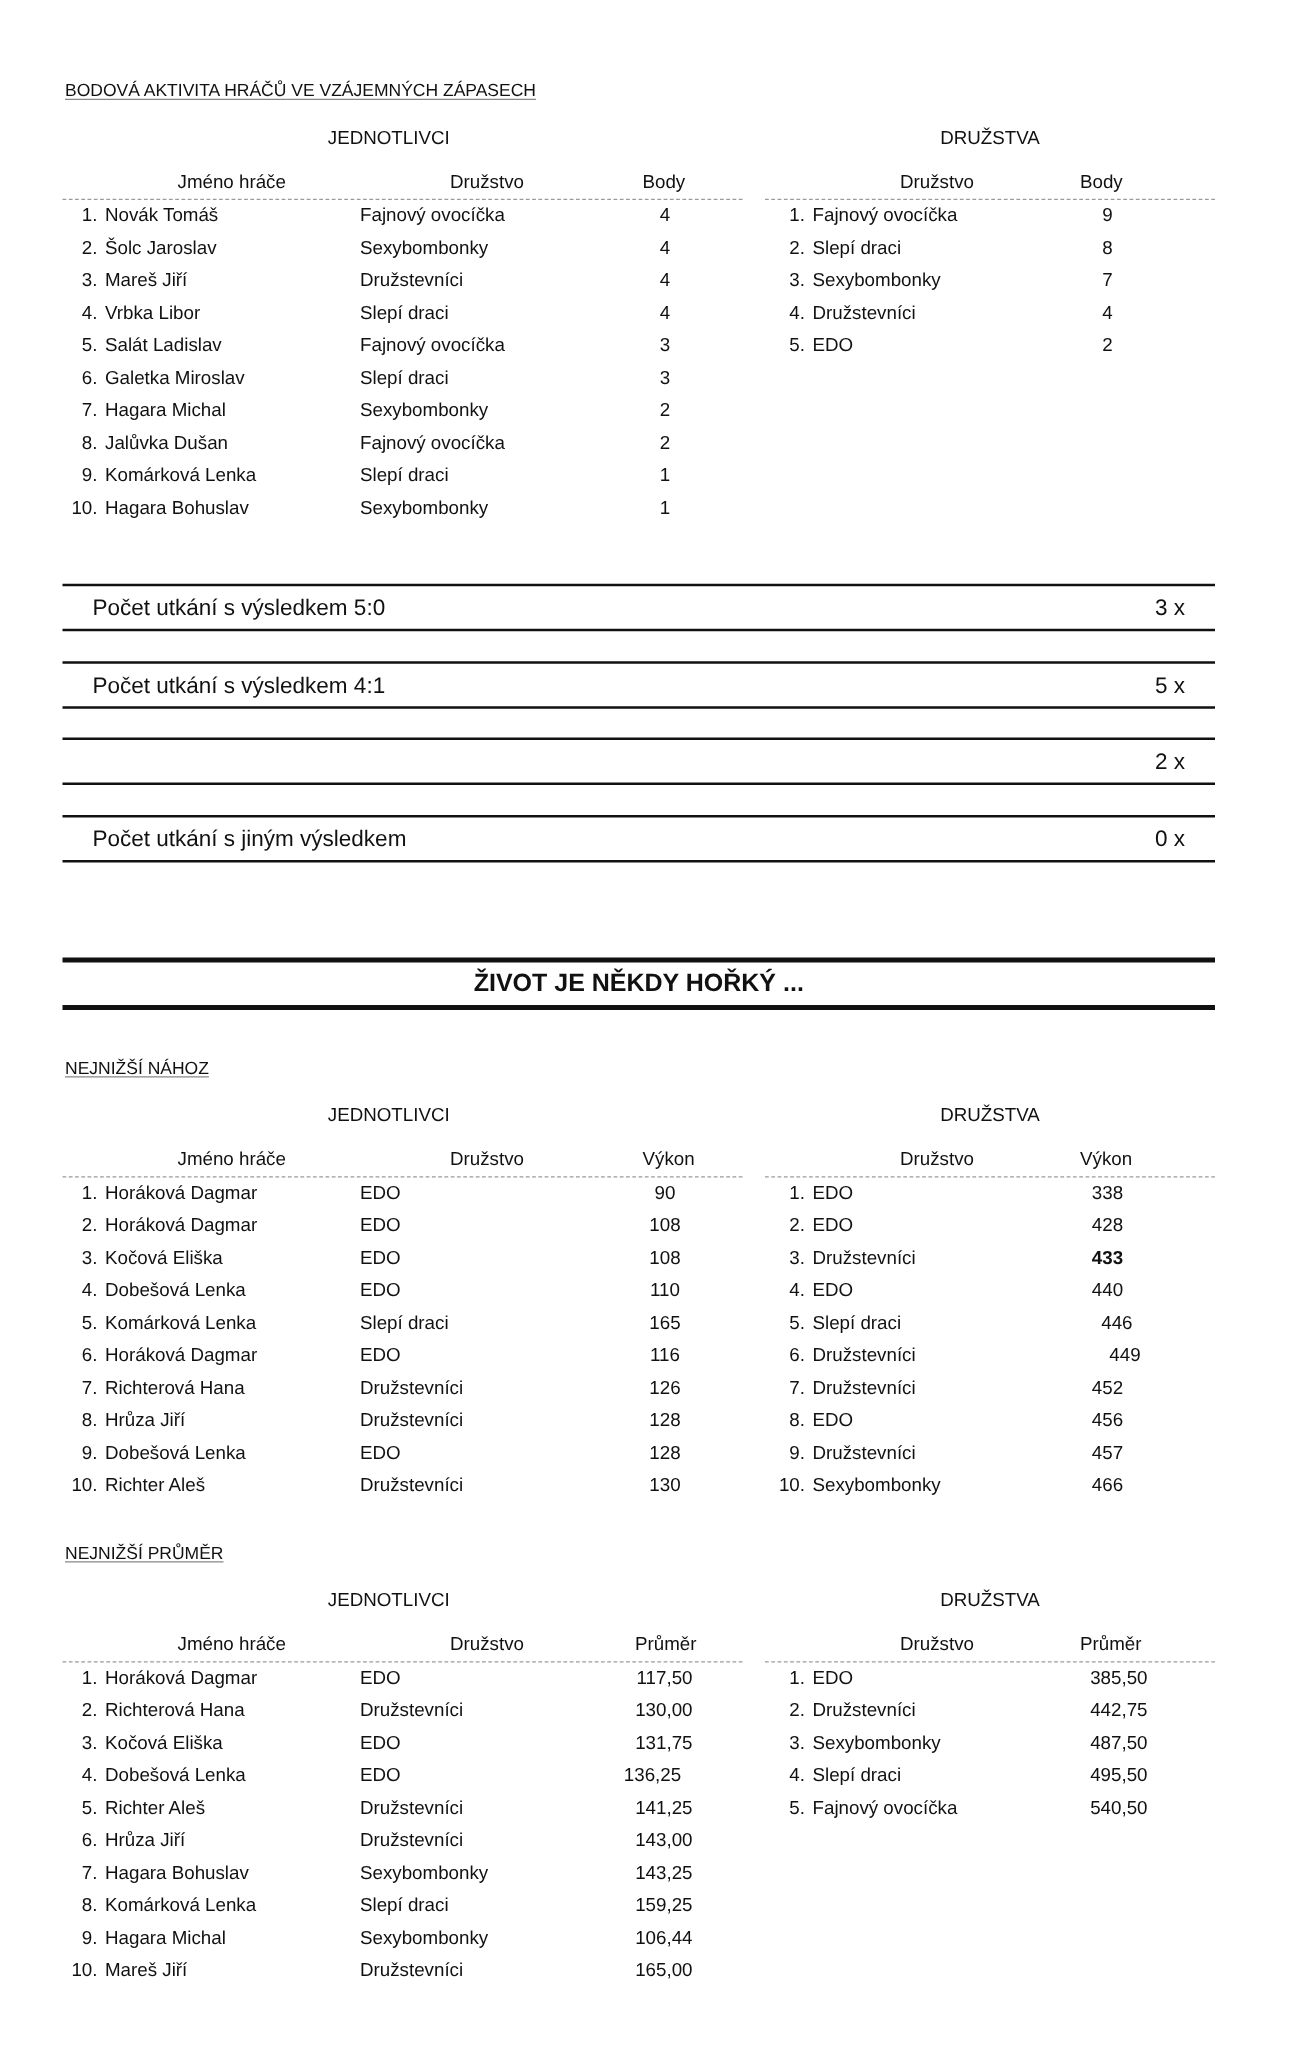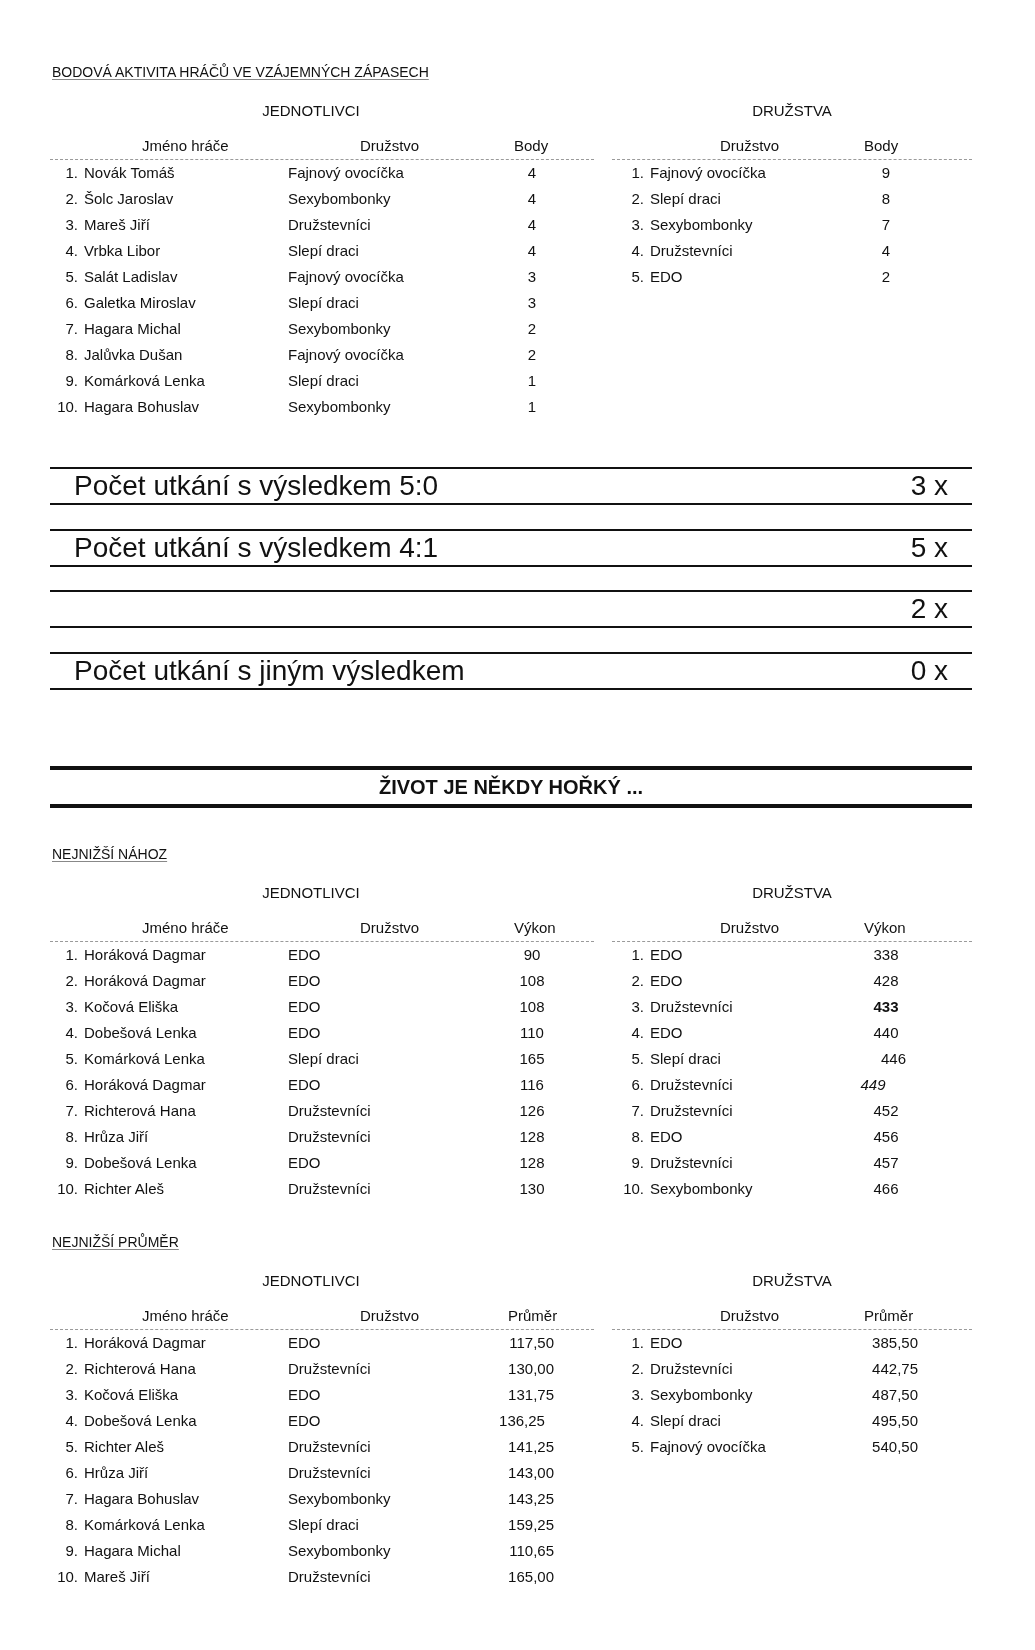--- a/index.html
+++ b/index.html
@@ -16,21 +16,21 @@
     .tbl { position: absolute; font-size: 15px; }
     .tbl .hdr { position: relative; height: 22px; border-bottom: 1px dashed #9a9a9a; text-align: right; }
     .tbl .hdr span { position: absolute; top: 0; }
     .tbl .row { position: relative; height: 26px; line-height: 26px; }
     .tbl .row span { position: absolute; top: 0; white-space: nowrap; }
     .rank { text-align: right; }
     .num { text-align: center; }
     .cnt-row {
       position: absolute; left: 50px; width: 922px; height: 34px;
       border-top: 2px solid #111; border-bottom: 2px solid #111;
-      font-size: 28px; line-height: 34px;
+      font-size: 18px; line-height: 34px;
     }
     .cnt-row .lbl { position: absolute; left: 24px; }
     .cnt-row .val { position: absolute; right: 24px; }
     .banner {
       position: absolute; left: 50px; width: 922px; top: 776px; height: 34px;
       border-top: 4px solid #111; border-bottom: 4px solid #111;
       font-size: 20px; font-weight: bold; text-align: center; line-height: 34px;
     }
   </style>
 </head>
@@ -255,21 +255,21 @@
       <span class="num" style="left:254px;width:40px;">440</span>
     </div>
     <div class="row">
       <span class="rank" style="left:0;width:32px;">5.</span>
       <span style="left:38px;">Slepí draci</span>
       <span class="num" style="left:254px;width:40px;text-align:right;">446</span>
     </div>
     <div class="row">
       <span class="rank" style="left:0;width:32px;">6.</span>
       <span style="left:38px;">Družstevníci</span>
-      <span class="num" style="left:241px;width:40px;font-style:italic;">449</span>
+      <span class="num" style="left:268px;width:40px;">449</span>
     </div>
     <div class="row">
       <span class="rank" style="left:0;width:32px;">7.</span>
       <span style="left:38px;">Družstevníci</span>
       <span class="num" style="left:254px;width:40px;">452</span>
     </div>
     <div class="row">
       <span class="rank" style="left:0;width:32px;">8.</span>
       <span style="left:38px;">EDO</span>
       <span class="num" style="left:254px;width:40px;">456</span>
@@ -341,21 +341,21 @@
     <div class="row">
       <span class="rank" style="left:0;width:28px;">8.</span>
       <span style="left:34px;">Komárková Lenka</span>
       <span style="left:238px;">Slepí draci</span>
       <span class="rank" style="left:440px;width:64px;">159,25</span>
     </div>
     <div class="row">
       <span class="rank" style="left:0;width:28px;">9.</span>
       <span style="left:34px;">Hagara Michal</span>
       <span style="left:238px;">Sexybombonky</span>
-      <span class="rank" style="left:440px;width:64px;">110,65</span>
+      <span class="rank" style="left:440px;width:64px;">106,44</span>
     </div>
     <div class="row">
       <span class="rank" style="left:0;width:28px;">10.</span>
       <span style="left:34px;">Mareš Jiří</span>
       <span style="left:238px;">Družstevníci</span>
       <span class="rank" style="left:440px;width:64px;">165,00</span>
     </div>
   </div>
 <div class="tbl" style="left:612px;top:1307px;width:360px;">
     <div class="hdr">

